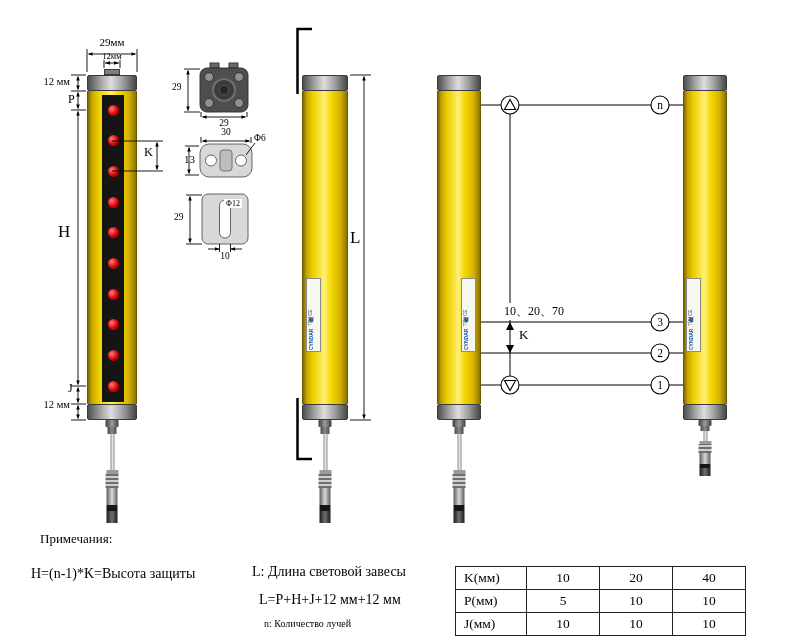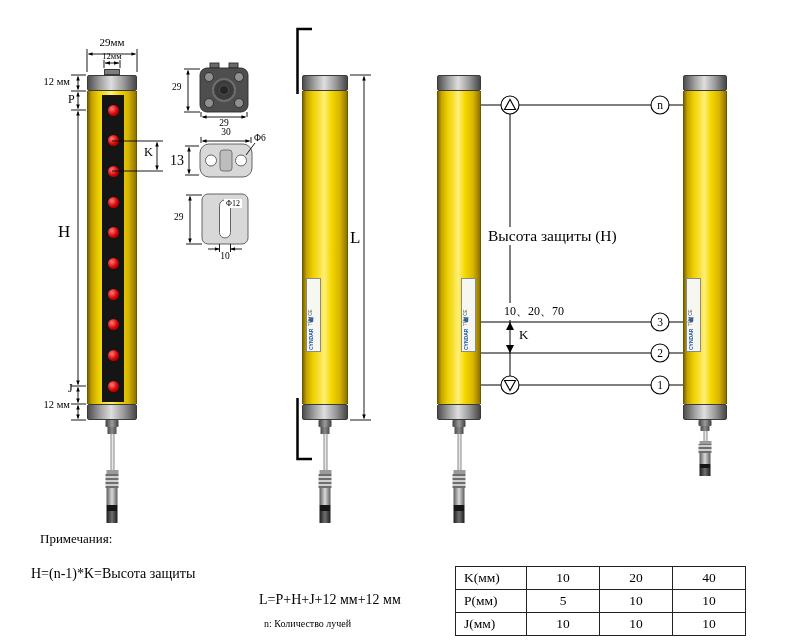--- a/index.html
+++ b/index.html
@@ -269,33 +269,33 @@
   <div class="lab" style="left:68px;top:92px;font-size:12px">P</div>
   <div class="lab" style="left:144px;top:145px;font-size:12.5px">K</div>
   <div class="lab" style="left:58px;top:222px;font-size:17px">H</div>
   <div class="lab" style="left:68px;top:381px;font-size:12px">J</div>
   <div class="lab rgt" style="left:26px;width:44px;top:399px;font-size:10.5px">12 мм</div>
 
   <div class="lab" style="left:172px;top:82px;font-size:9.5px">29</div>
   <div class="lab ctr" style="left:224px;top:118px;font-size:9.5px">29</div>
   <div class="lab ctr" style="left:226px;top:127px;font-size:9.5px">30</div>
   <div class="lab" style="left:254px;top:133px;font-size:9.5px">Φ6</div>
-  <div class="lab" style="left:170px;top:153px;font-size:14px">13</div>
+  <div class="lab" style="left:184px;top:153px;font-size:11px">13</div>
   <div class="lab" style="left:174px;top:212px;font-size:9.5px">29</div>
   <div class="lab ctr wbg" style="left:233px;top:199px;font-size:8px">Φ12</div>
   <div class="lab ctr" style="left:225px;top:251px;font-size:9.5px">10</div>
 
   <div class="lab" style="left:350px;top:228px;font-size:17px">L</div>
 
-  <div class="lab wbg" style="left:486px;top:227px;font-size:15.5px">Высота защиты (H)</div>
   <div class="lab wbg" style="left:502px;top:303px;font-size:12px">10、20、70</div>
   <div class="lab" style="left:519px;top:327px;font-size:13px">K</div>
 
   <div class="lab" style="left:40px;top:531px;font-size:13px">Примечания:</div>
   <div class="lab" style="left:31px;top:566px;font-size:14px">H=(n-1)*K=Высота защиты</div>
+  <div class="lab" style="left:252px;top:564px;font-size:14px">L: Длина световой завесы</div>
   <div class="lab" style="left:259px;top:592px;font-size:14px">L=P+H+J+12 мм+12 мм</div>
   <div class="lab" style="left:264px;top:618px;font-size:10px">n: Количество лучей</div>
 
   <table class="spec-table">
     <tbody>
         <tr>
       <td class="rowlab">K(мм)</td>
       <td>10</td>
       <td>20</td>
       <td>40</td>

